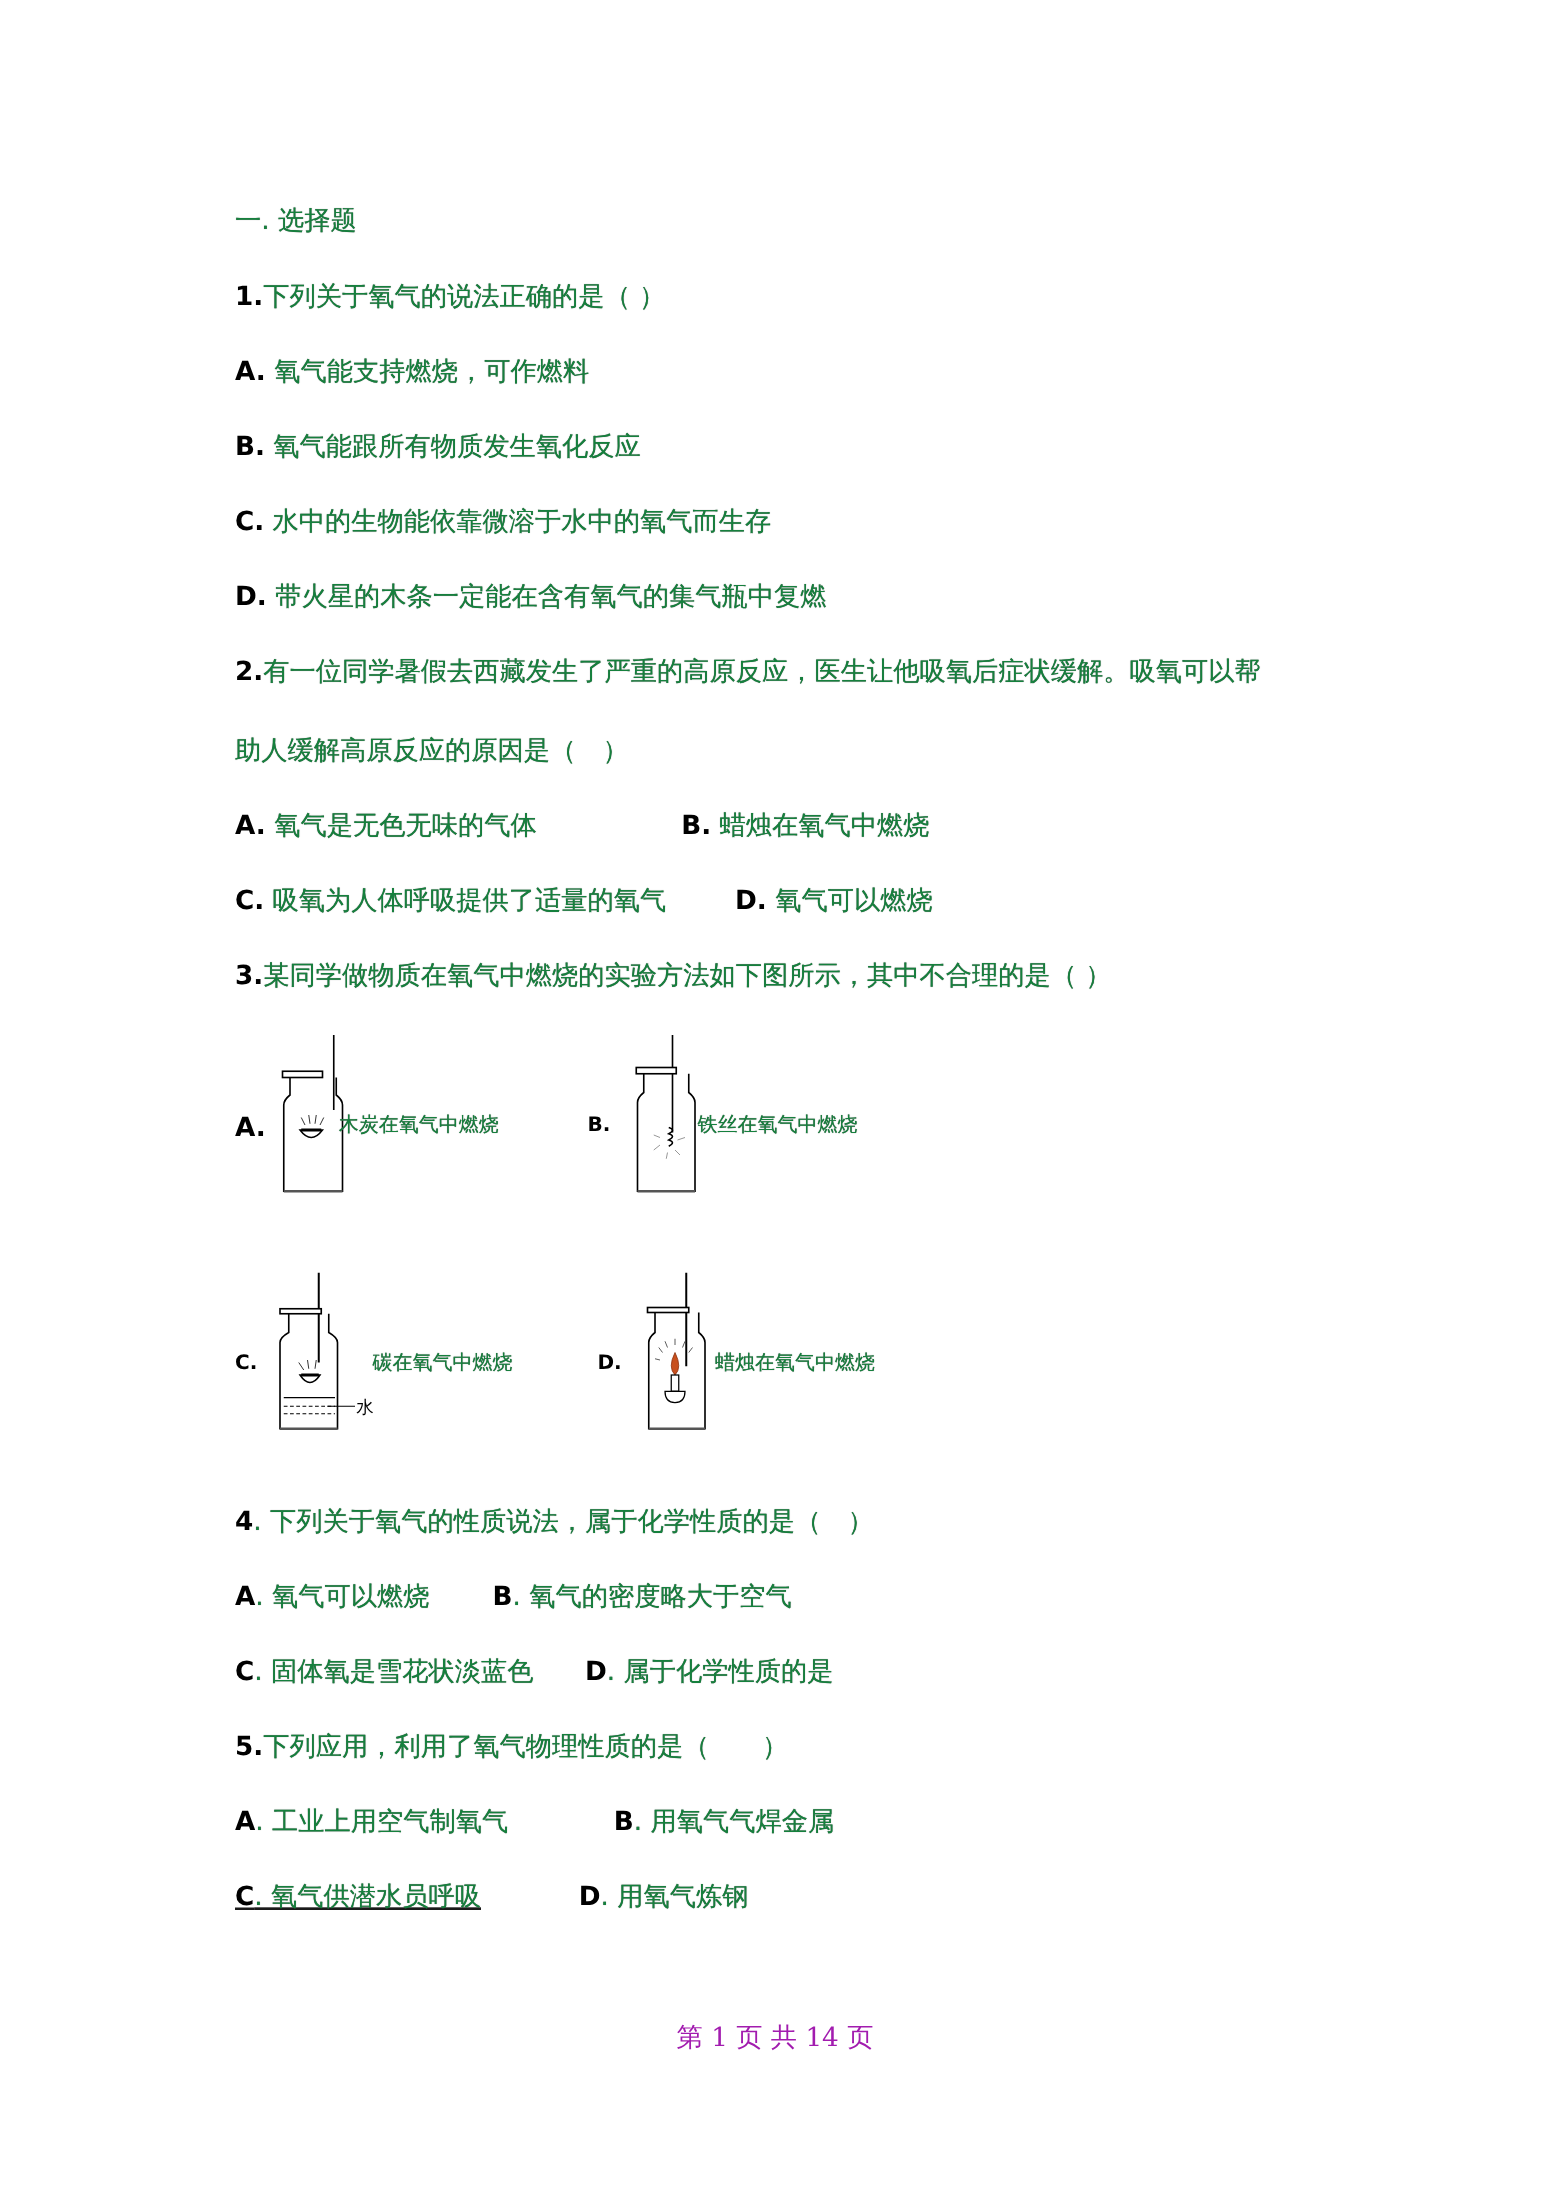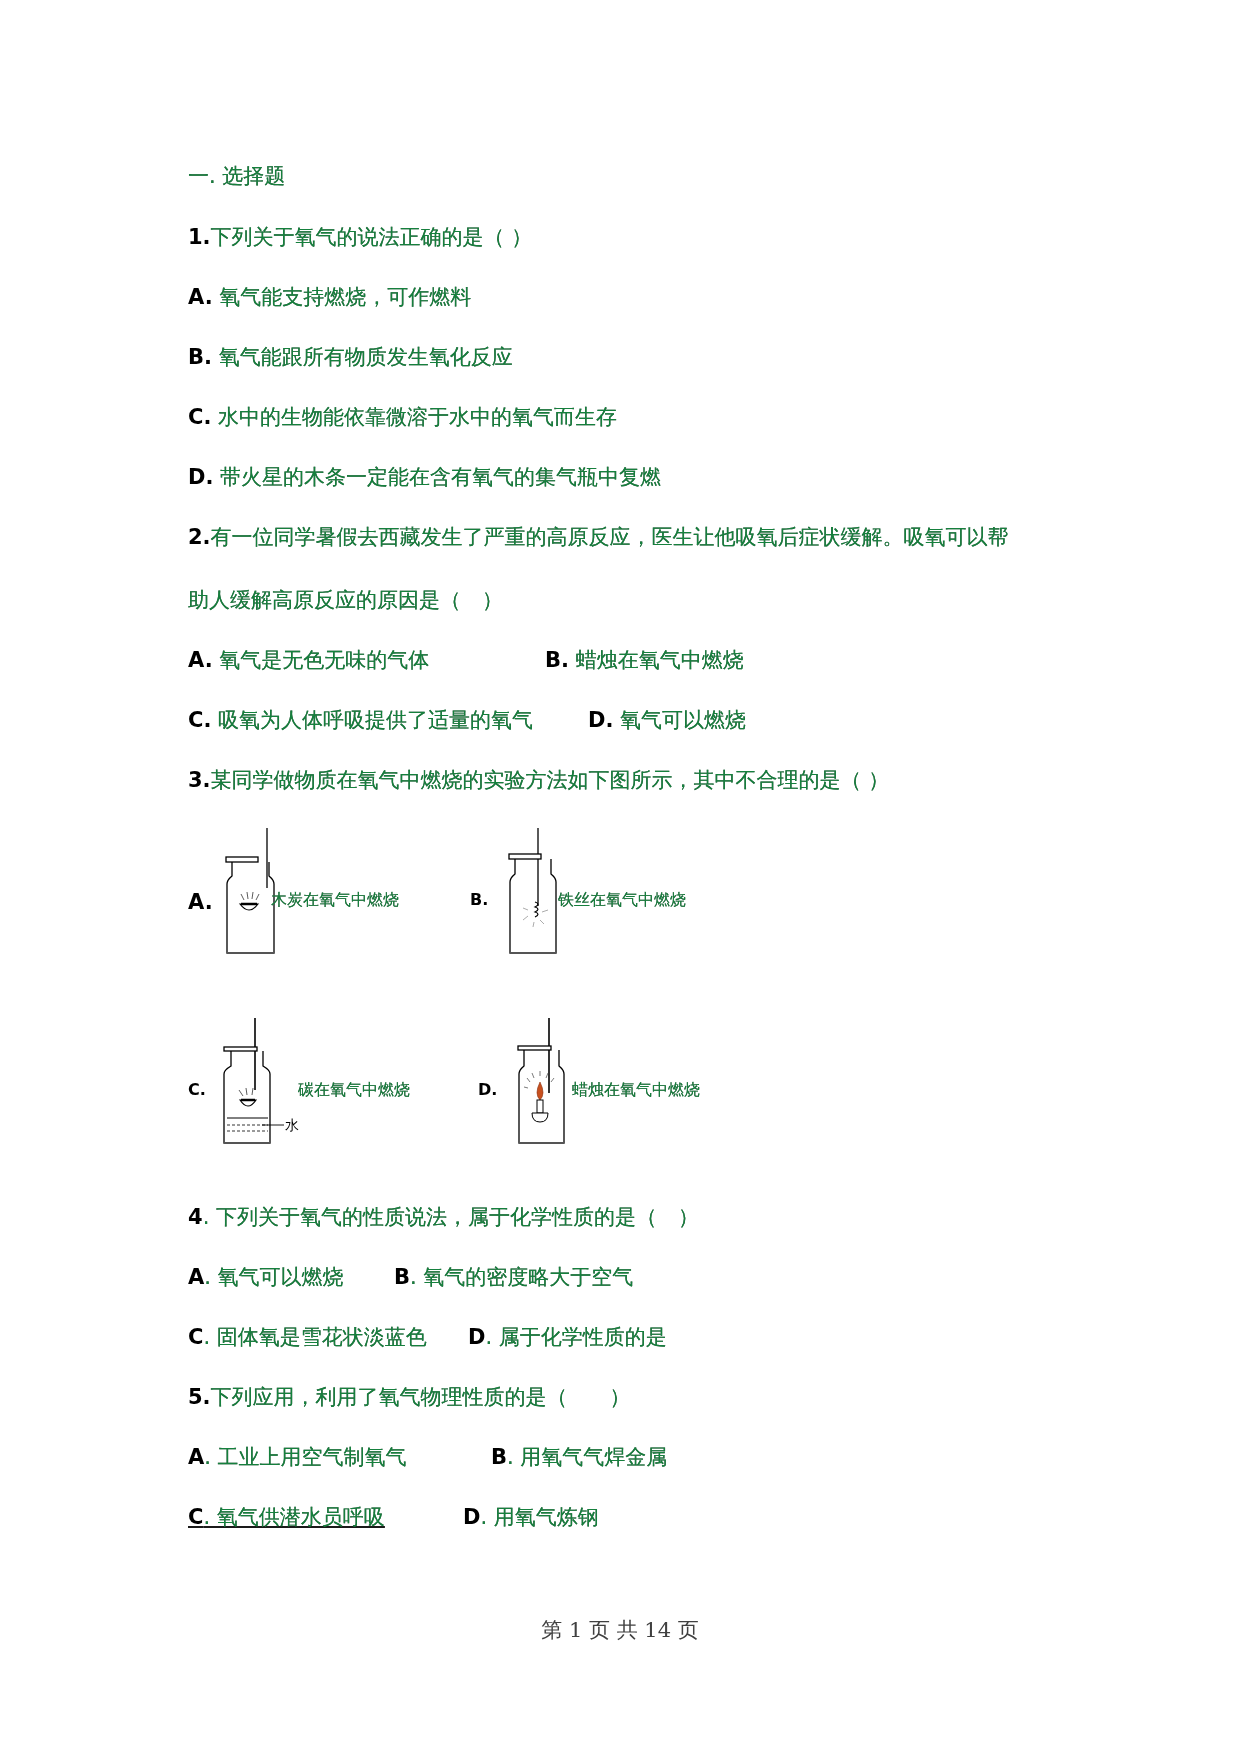--- a/index.html
+++ b/index.html
@@ -5,21 +5,21 @@
   html, body { margin:0; padding:0; background:#ffffff; }
   body { width:1240px; height:1754px; position:relative; overflow:hidden;
          font-family:"DejaVu Sans", "Liberation Sans", sans-serif; color:#1a1a1a; }
   .line { position:absolute; left:188px; font-size:21px; line-height:28px; white-space:nowrap; }
   .lbl { font-weight:bold; color:#000; }
   .txt { color:#15803d; text-shadow:0 0 0.6px #555; }
   .opt { position:absolute; white-space:nowrap; }
   .figrow { position:absolute; left:188px; height:140px; width:700px; }
   .fig { position:absolute; }
   .footer { position:absolute; top:1616px; left:0; width:1240px; text-align:center;
-            font-family:"DejaVu Serif", "Liberation Serif", serif; font-size:21px; color:#404040; }
+            font-family:"DejaVu Serif", "Liberation Serif", serif; font-size:21px; color:#a21caf; }
 </style>
 </head>
 <body>
 
 <div class="line txt" style="top:162px;">一. 选择题</div>
 
 <div class="line" style="top:223px;">
   <span class="lbl">1.</span><span class="txt">下列关于氧气的说法正确的是（ ）</span>
 </div>
 <div class="line" style="top:283px;">

